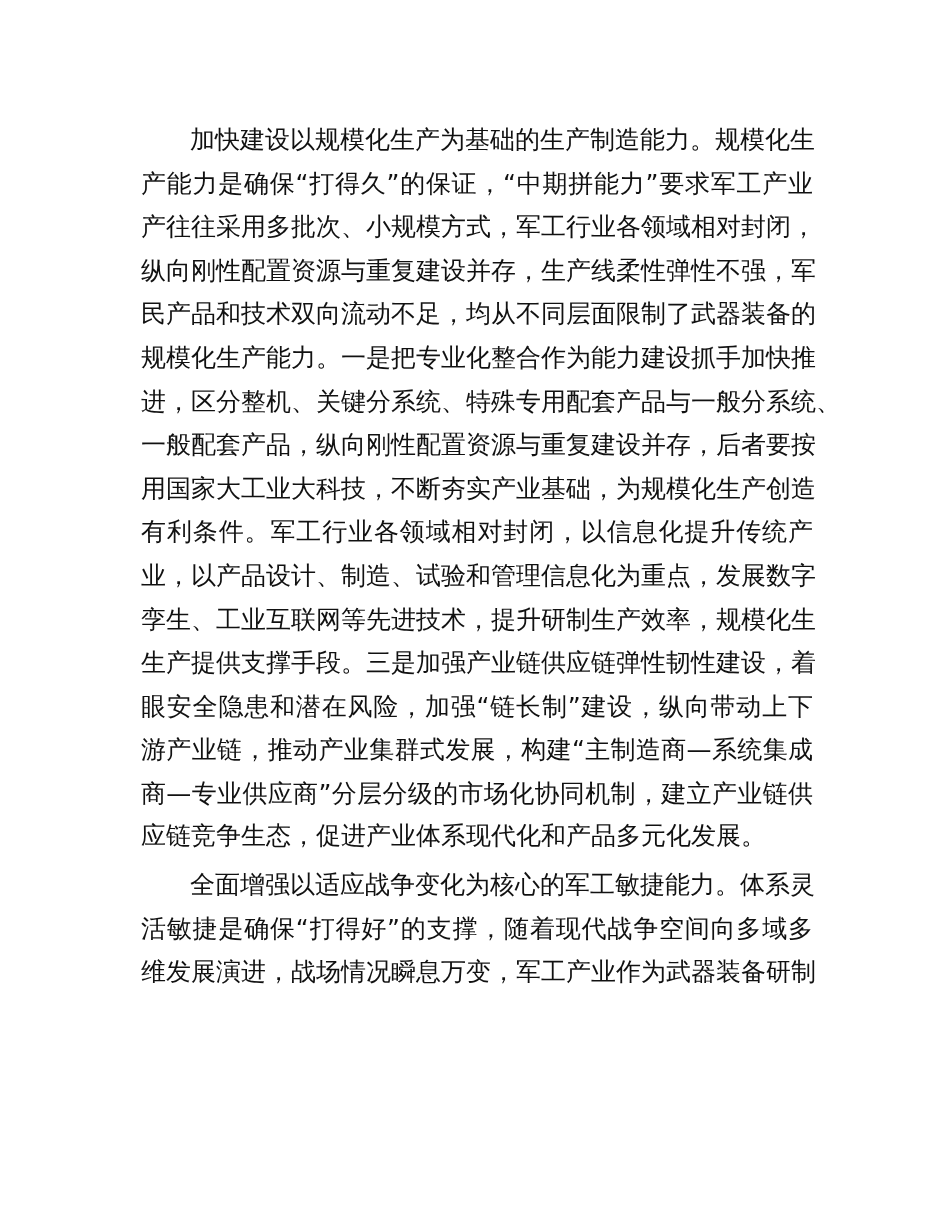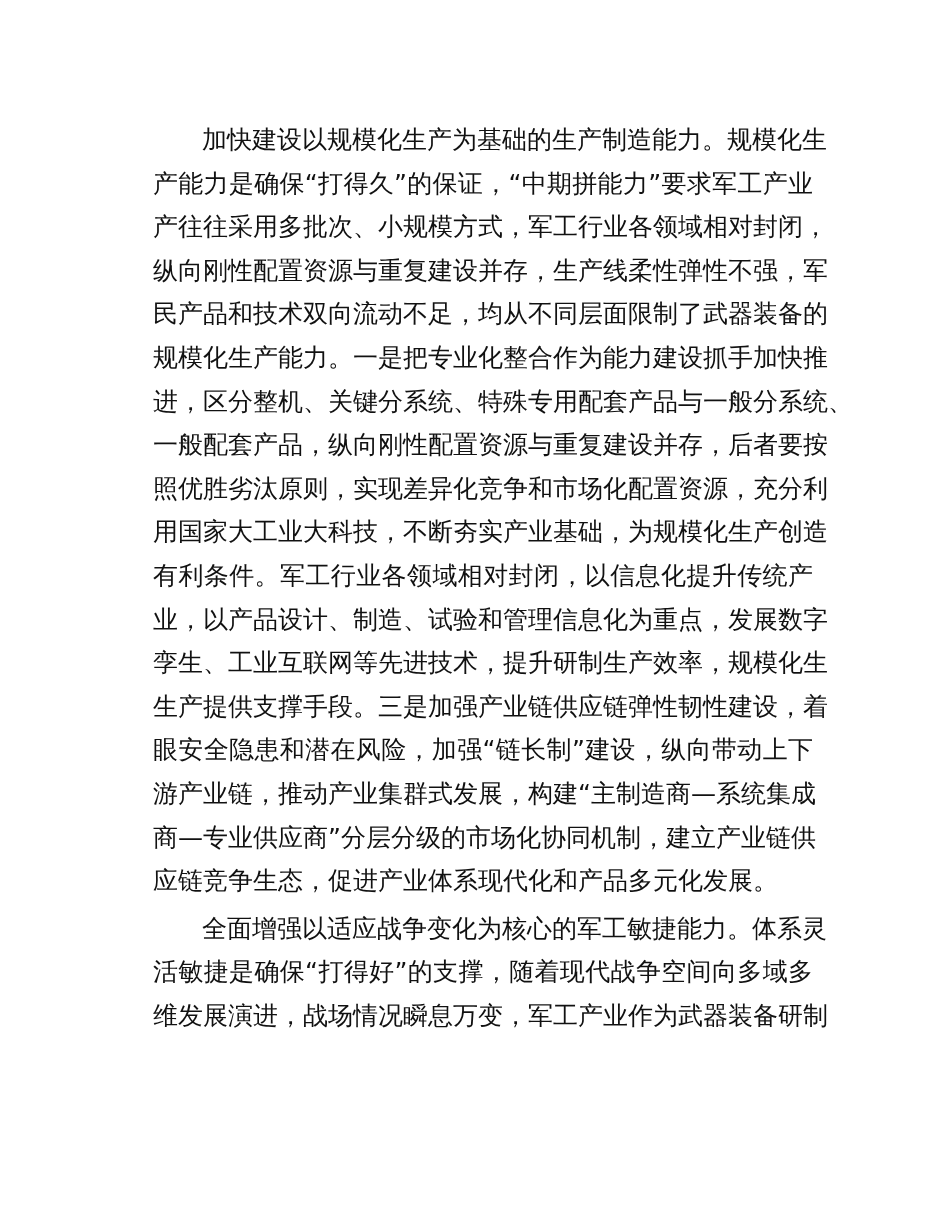--- a/index.html
+++ b/index.html
@@ -31,48 +31,47 @@
       display: block;
       height: 43.6px;
       line-height: 43.6px;
       font-family: "DejaVu Sans", "Liberation Sans", sans-serif;
       font-size: 25px;
       color: #111111;
       white-space: nowrap;
       text-align: justify;
       text-align-last: justify;
       letter-spacing: 0px;
-      margin-left: 12px;
     }
     .line.indent {
       padding-left: 49px;
     }
     .line.last {
       text-align-last: left;
+      font-family: Liberation Mono, monospace;
     }
     .para-gap {
       height: 4px;
     }
   </style>
 </head>
 <body>
 
 <div class="page">
   <div class="content">
 
     <div>
       <span class="line indent">加快建设以规模化生产为基础的生产制造能力。规模化生</span>
       <span class="line">产能力是确保“打得久”的保证，“中期拼能力”要求军工产业</span>
       <span class="line">产往往采用多批次、小规模方式，军工行业各领域相对封闭，</span>
       <span class="line">纵向刚性配置资源与重复建设并存，生产线柔性弹性不强，军</span>
       <span class="line">民产品和技术双向流动不足，均从不同层面限制了武器装备的</span>
       <span class="line">规模化生产能力。一是把专业化整合作为能力建设抓手加快推</span>
       <span class="line">进，区分整机、关键分系统、特殊专用配套产品与一般分系统、</span>
       <span class="line">一般配套产品，纵向刚性配置资源与重复建设并存，后者要按</span>
-      <span class="line">照优胜劣汰原则，实现差异化竞争和市场化配置资源，充分利</span>
       <span class="line">用国家大工业大科技，不断夯实产业基础，为规模化生产创造</span>
       <span class="line">有利条件。军工行业各领域相对封闭，以信息化提升传统产</span>
       <span class="line">业，以产品设计、制造、试验和管理信息化为重点，发展数字</span>
       <span class="line">孪生、工业互联网等先进技术，提升研制生产效率，规模化生</span>
       <span class="line">生产提供支撑手段。三是加强产业链供应链弹性韧性建设，着</span>
       <span class="line">眼安全隐患和潜在风险，加强“链长制”建设，纵向带动上下</span>
       <span class="line">游产业链，推动产业集群式发展，构建“主制造商—系统集成</span>
       <span class="line">商—专业供应商”分层分级的市场化协同机制，建立产业链供</span>
       <span class="line last">应链竞争生态，促进产业体系现代化和产品多元化发展。</span>
     </div>

